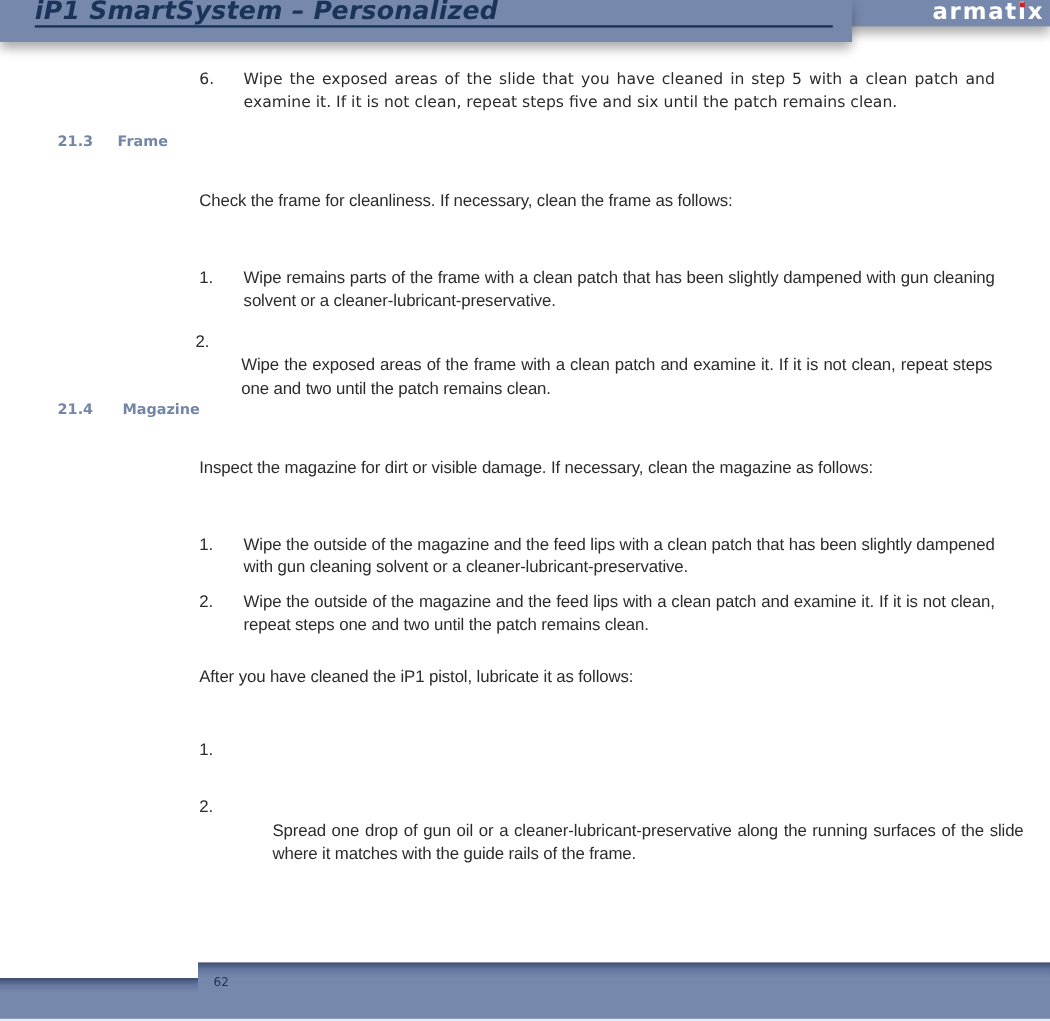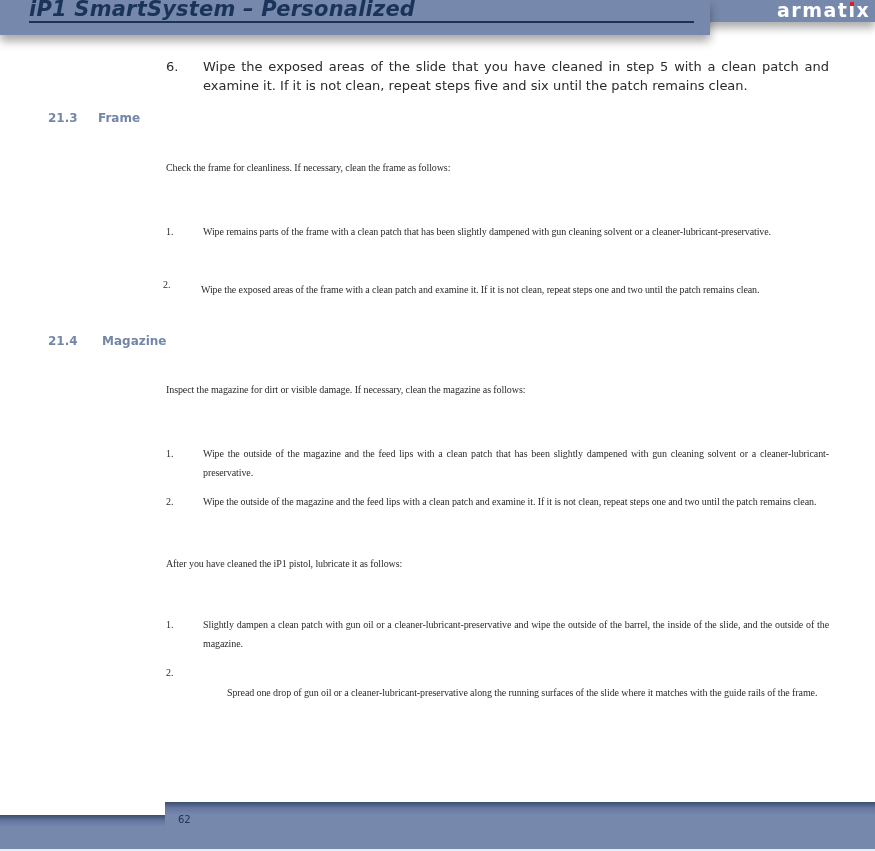--- a/index.html
+++ b/index.html
@@ -64,21 +64,21 @@
       position: absolute; left: 178px; top: 814px;
       font-family: "DejaVu Sans", sans-serif; font-size: 10px; color: #1a3358;
     }
 
     
     .txt {
       position: absolute;
       font-family: "DejaVu Sans", sans-serif;
       font-size: 13px; color: #2b2b2b; line-height: 19px;
     }
-    .cond { font-family: Liberation Serif, serif; font-size: 10px; letter-spacing: -0.1px; }
+    .cond { font-family: Liberation Sans, sans-serif; font-size: 14px; letter-spacing: -0.1px; }
     .num { position: absolute; left: 166px; }
     .item-text {
       position: absolute; left: 203px; width: 626px;
       text-align: justify;
     }
     .section-h {
       position: absolute; left: 48px;
       font-family: "DejaVu Sans", sans-serif; font-weight: bold;
       font-size: 12px; color: #7486a8; white-space: nowrap;
     }
@@ -102,37 +102,36 @@
 
   <div class="section-h" style="top:111px;">
     <span class="sec-num">21.3</span><span>Frame</span>
   </div>
   <div class="txt cond para" style="top:158px;">Check the frame for cleanliness. If necessary, clean the frame as follows:</div>
 
   <div class="txt cond num" style="top:222px;">1.</div>
   <div class="txt cond item-text" style="top:222px;">Wipe remains parts of the frame with a clean patch that has been slightly dampened with gun cleaning solvent or a cleaner-lubricant-preservative.</div>
 
   <div class="txt cond num" style="top:275px; left:163px;">2.</div>
-  <div class="txt cond item-text" style="top:275px; left:201px; line-height:30px;">Wipe the exposed areas of the frame with a clean patch and examine it.  If it is not clean, repeat steps one and two until the patch remains clean.</div>
+  <div class="txt cond item-text" style="top:293px; left:201px; line-height:20px;">Wipe the exposed areas of the frame with a clean patch and examine it.  If it is not clean, repeat steps one and two until the patch remains clean.</div>
 
   <div class="section-h mag" style="top:334px;">
     <span class="sec-num">21.4</span><span>Magazine</span>
   </div>
   <div class="txt cond para" style="top:380px;">Inspect the magazine for dirt or visible damage. If necessary, clean the magazine as follows:</div>
 
   <div class="txt cond num" style="top:444px;">1.</div>
   <div class="txt cond item-text" style="top:444px;">Wipe the outside of the magazine and the feed lips with a clean patch that has been slightly dampened with gun cleaning solvent or a cleaner-lubricant-preservative.</div>
 
   <div class="txt cond num" style="top:492px;">2.</div>
   <div class="txt cond item-text" style="top:492px;">Wipe the outside of the magazine and the feed lips with a clean patch and examine it. If it is not clean, repeat steps one and two until the patch remains clean.</div>
 
   <div class="txt cond para" style="top:554px;">After you have cleaned the iP1 pistol, lubricate it as follows:</div>
 
   <div class="txt cond num" style="top:615px;">1.</div>
-  <div class="txt cond item-text" style="top:615px;">Slightly dampen a clean patch with gun oil or a cleaner-lubricant-preservative and wipe the outside of the barrel, the inside of the slide, and the outside of the magazine.</div>
 
   <div class="txt cond num" style="top:663px;">2.</div>
   <div class="txt cond item-text" style="top:683px;margin-left:24px;">Spread one drop of gun oil or a cleaner-lubricant-preservative along the running surfaces of the slide where it matches with the guide rails of the frame.</div>
 
   <div class="ftr-left"></div>
   <div class="ftr-right"></div>
   <div class="ftr-bottom-line"></div>
   <div class="page-num">62</div>
 </div>
 

